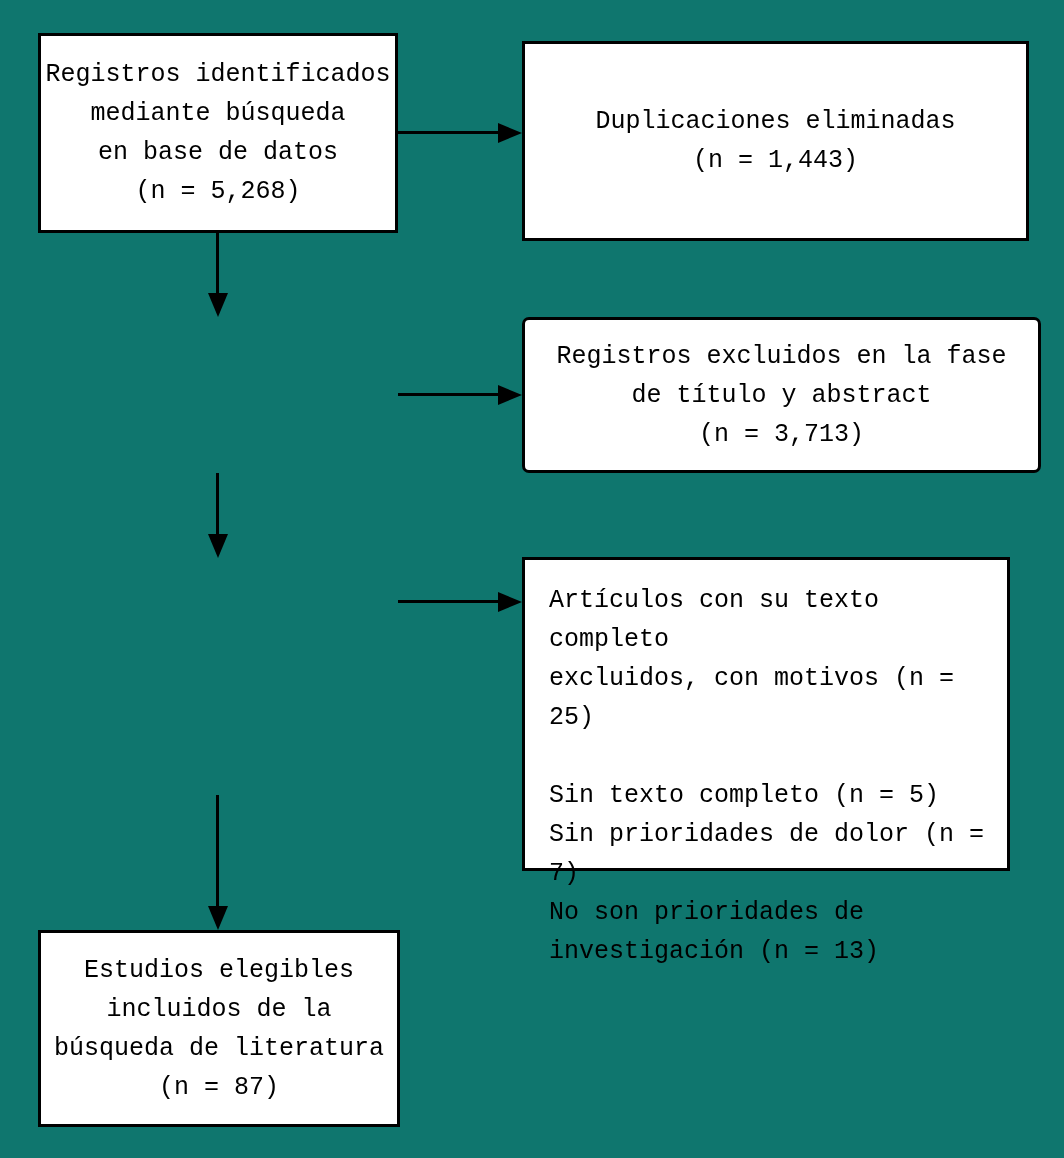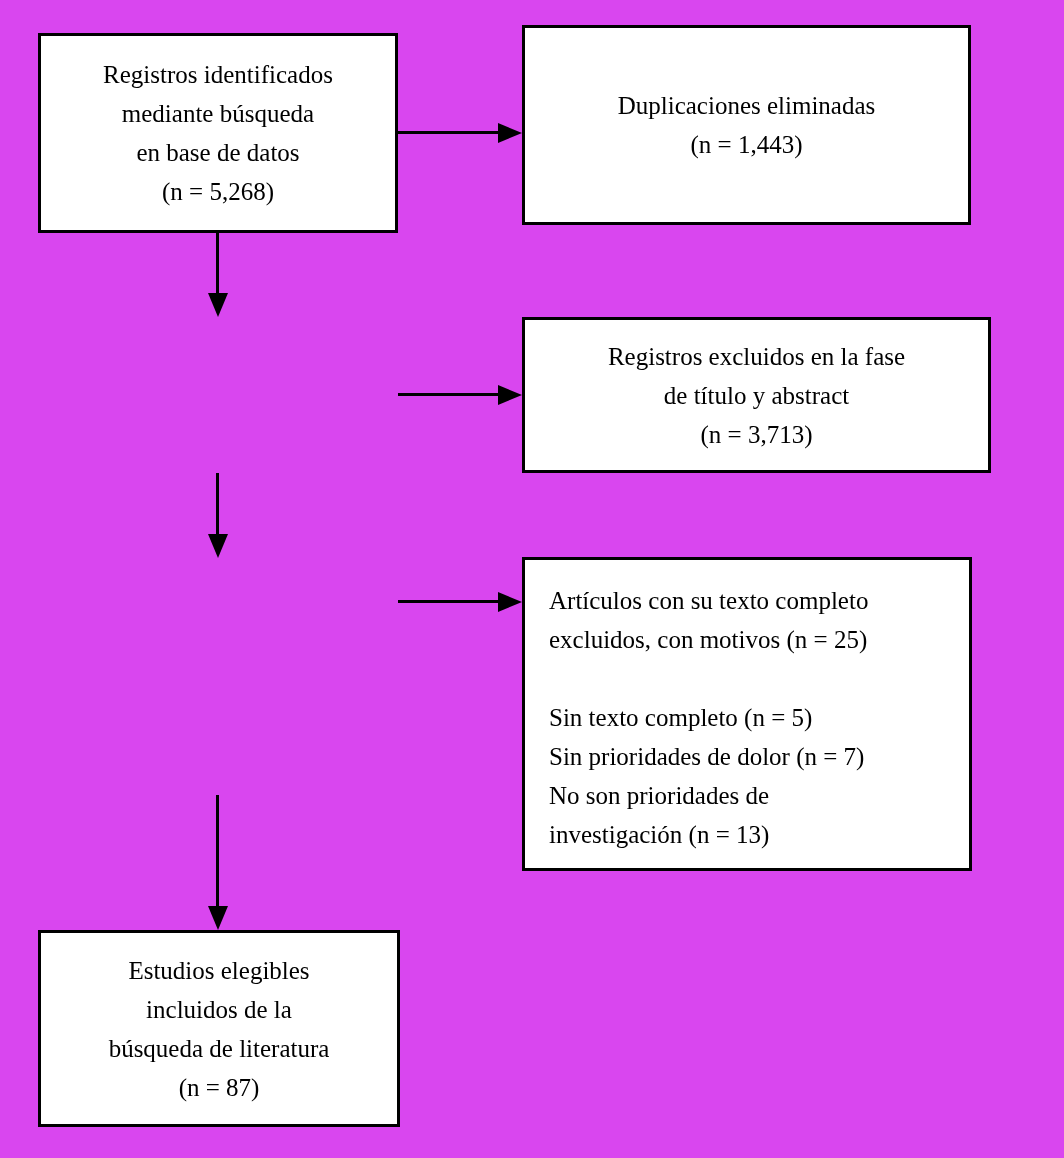--- a/index.html
+++ b/index.html
@@ -1,21 +1,21 @@
 <!DOCTYPE html>
 <html><head>
 <meta charset="utf-8">
 <style>
   html, body { margin: 0; padding: 0; background: #ffffff; }
   .canvas {
     position: relative;
     width: 1064px;
     height: 1158px;
-    background: #d946ef;
-    font-family: Liberation Serif, serif;
+    background: #0f766e;
+    font-family: Liberation Mono, monospace;
     overflow: hidden;
   }
   .box {
     position: absolute;
     box-sizing: border-box;
     border: 3px solid #000000;
     background: #ffffff;
     display: flex;
     align-items: center;
     justify-content: center;
@@ -62,32 +62,32 @@
 
 
 
   <div class="box" style="left:38px; top:930px; width:362px; height:197px;">
     <div class="box-text">Estudios elegibles
 incluidos de la
 búsqueda de literatura
 (n = 87)</div>
   </div>
 
-  <div class="box" style="left:522px; top:25px; width:449px; height:200px;">
+  <div class="box" style="left:522px; top:41px; width:507px; height:200px;">
     <div class="box-text">Duplicaciones eliminadas
 (n = 1,443)</div>
   </div>
 
-  <div class="box" style="left:522px; top:317px; width:469px; height:156px;">
+  <div class="box" style="left:522px; top:317px; width:519px; height:156px;border-radius:7px;">
     <div class="box-text">Registros excluidos en la fase
 de título y abstract
 (n = 3,713)</div>
   </div>
 
-  <div class="box box--topleft" style="left:522px; top:557px; width:450px; height:314px;">
+  <div class="box box--topleft" style="left:522px; top:557px; width:488px; height:314px;">
     <div class="box-text">Artículos con su texto completo
 excluidos, con motivos (n = 25)
 
 Sin texto completo (n = 5)
 Sin prioridades de dolor (n = 7)
 No son prioridades de
 investigación (n = 13)</div>
   </div>
 
   <div class="hline" style="left:398px; top:131px; width:104px;"></div>

